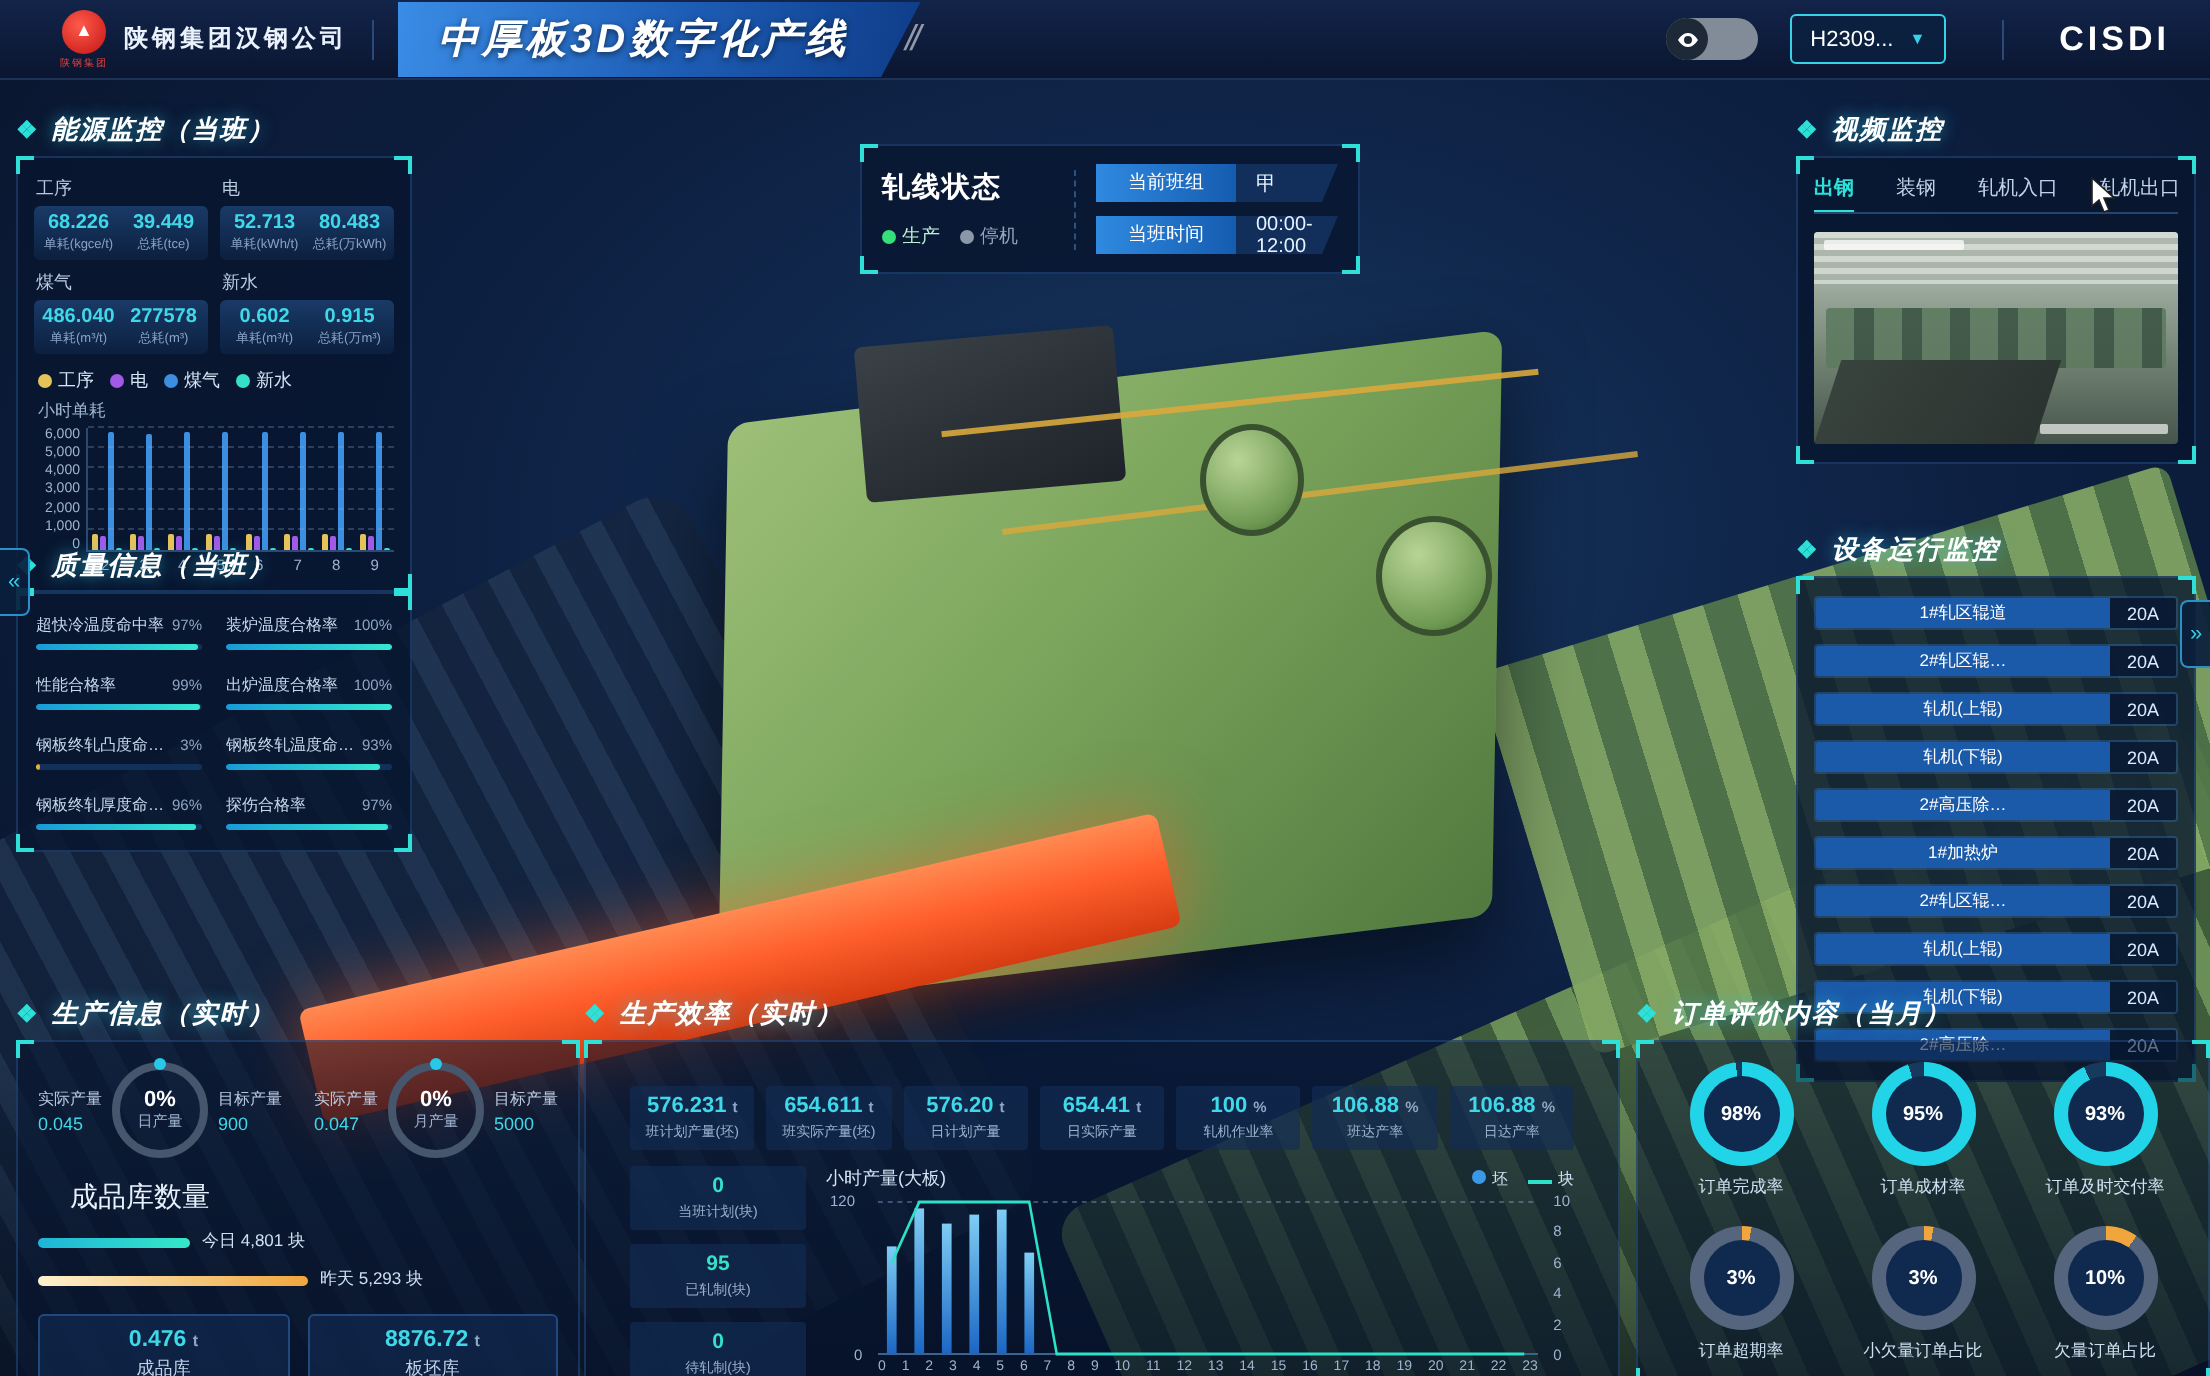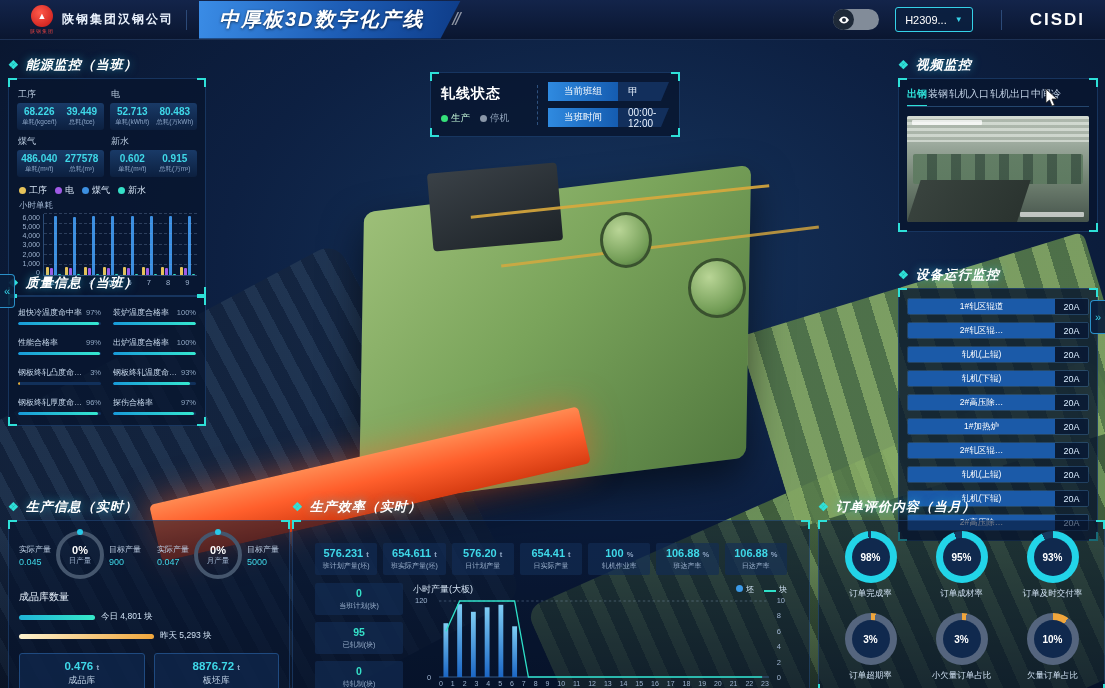--- a/index.html
+++ b/index.html
@@ -117,21 +117,21 @@
   .lsrows{flex:1;display:flex;flex-direction:column;gap:7px;}
   .lsrow{display:flex;height:19px;clip-path:polygon(0 0,100% 0,calc(100% - 8px) 100%,0 100%);}
   .lslab{width:70px;display:grid;place-items:center;font-size:9.5px;color:#fff;
     background:linear-gradient(90deg,#2f8ae0,#155cb0);}
   .lsval{flex:1;display:flex;align-items:center;padding-left:10px;font-size:10px;color:#e9f3ff;
     background:rgba(22,55,105,.75);}
 
   
   .p-video{left:898px;top:56px;width:200px;}
   .p-video .box{padding:8px 8px 9px;}
-  .vtabs{display:flex;gap:1px;border-bottom:1px solid #24466e;padding-bottom:5px;white-space:nowrap;overflow:hidden;text-align:right;}
+  .vtabs{display:flex;gap:21px;border-bottom:1px solid #24466e;padding-bottom:5px;white-space:nowrap;overflow:hidden;text-align:right;}
   .vtab{font-size:10px;color:#c2d2e6;cursor:pointer;flex:none;}
   .vtab.on{color:#2ee0d8;font-weight:bold;position:relative;}
   .vtab.on::after{content:"";position:absolute;left:0;right:0;bottom:-6px;height:2px;background:#2ee0d8;}
   .feed{position:relative;margin-top:9px;width:182px;height:106px;overflow:hidden;border-radius:2px;cursor:pointer;
     background:linear-gradient(180deg,#c3cdc2 0%,#97a598 30%,#6f8070 62%,#46544c 100%);}
   .feed i{position:absolute;display:block;}
   .f-roof{left:0;top:0;width:100%;height:26px;background:repeating-linear-gradient(180deg,#d7ded6 0 3px,#aab4a9 3px 6px);opacity:.8;}
   .f-mach{left:6px;top:38px;width:170px;height:30px;background:repeating-linear-gradient(90deg,#5d7a60 0 14px,#3c5444 14px 24px);opacity:.9;border-radius:2px;}
   .f-floor{left:0;bottom:0;width:110px;height:42px;background:linear-gradient(110deg,#39433e,#2a332f);transform:skewX(-18deg);transform-origin:bottom left;}
   .f-ts1{left:5px;top:4px;width:70px;height:5px;background:rgba(255,255,255,.75);border-radius:1px;}
@@ -150,21 +150,21 @@
   .p-prod .box{padding:10px 10px 9px;}
   .grow{display:flex;justify-content:space-between;}
   .ggroup{display:flex;align-items:center;gap:5px;}
   .gl{font-size:8px;color:#b9cadf;white-space:nowrap;text-align:right;}
   .gv{font-size:9px;color:#3fd8e8;margin-top:2px;}
   .ring{position:relative;width:48px;height:48px;border-radius:50%;border:4px solid #45566d;
     display:flex;flex-direction:column;align-items:center;justify-content:center;flex:none;}
   .rdot{position:absolute;top:-6px;left:50%;margin-left:-3px;width:6px;height:6px;border-radius:50%;background:#28c8e8;}
   .rp{font-size:11px;font-weight:bold;color:#fff;}
   .rn{font-size:7.5px;color:#9fb4d0;}
-  .invtitle{font-size:10px;color:#e8f2fd;margin:11px 0 2px;}
+  .invtitle{font-size:14px;color:#e8f2fd;margin:11px 16px 2px;}
   .invrow{display:flex;align-items:center;gap:6px;margin-top:7px;}
   .invfill{height:5px;border-radius:3px;flex:none;}
   .invlab{font-size:8.5px;color:#cfe0f2;white-space:nowrap;}
   .invstats{display:flex;gap:9px;margin-top:11px;}
   .istat{flex:1;height:40px;border:1px solid #1f4a80;border-radius:3px;background:rgba(16,40,78,.7);
     display:flex;flex-direction:column;align-items:center;justify-content:center;}
   .iv{font-size:11.5px;font-weight:bold;color:#3fd8e8;}
   .iv em{font-style:normal;font-size:8px;color:#8fa6c4;}
   .il{font-size:9px;color:#c2d4e8;margin-top:2px;}
 

